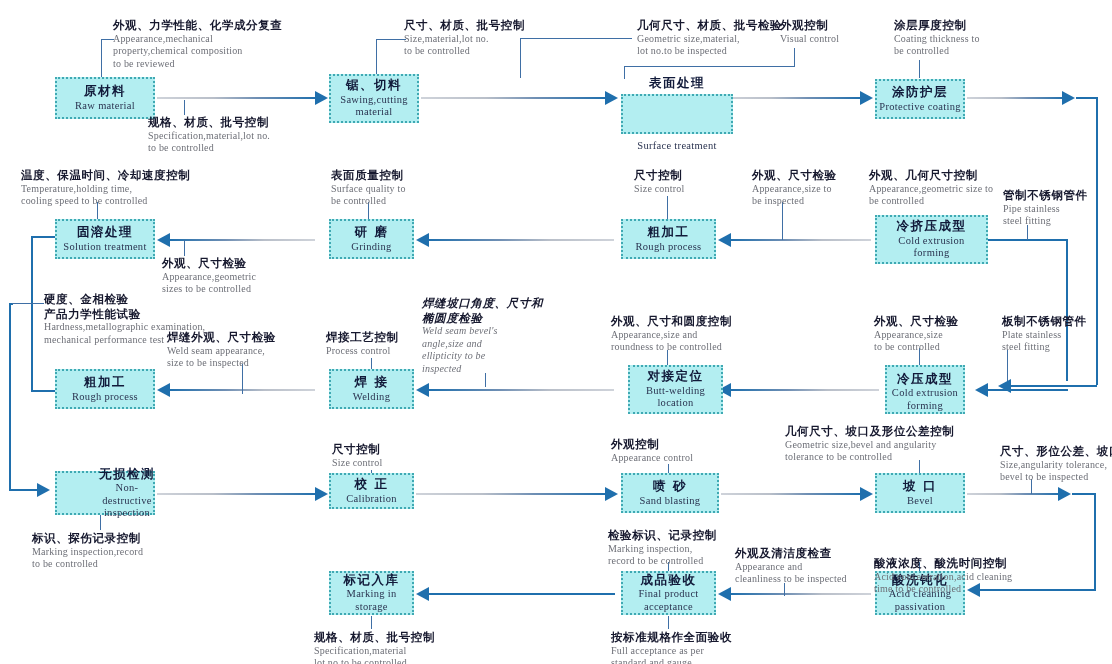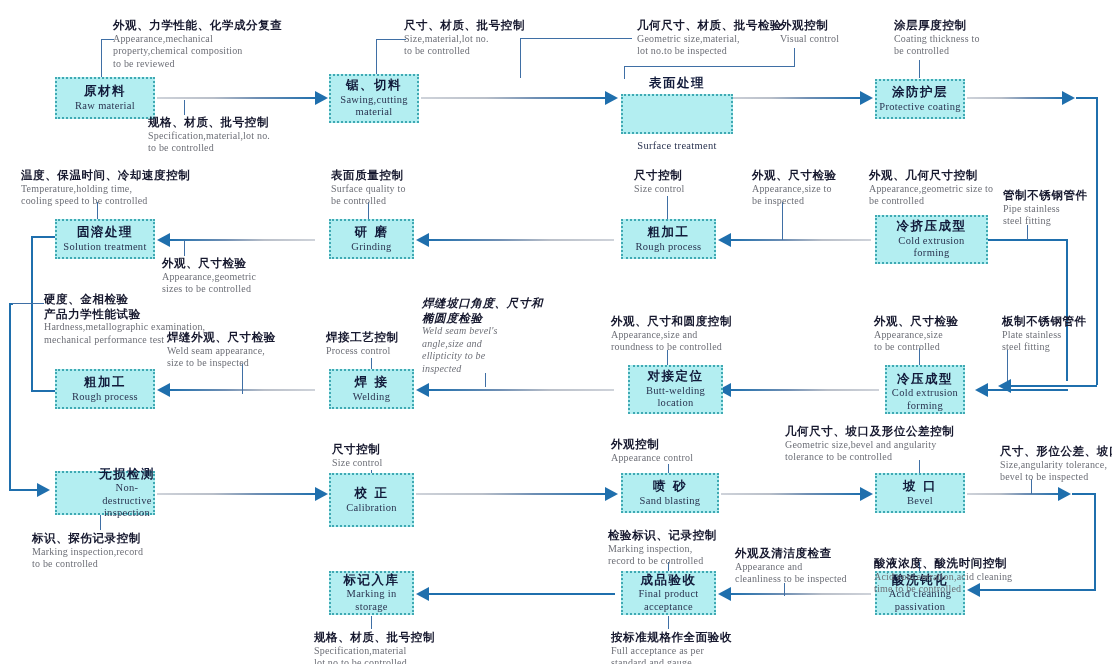--- a/index.html
+++ b/index.html
@@ -344,21 +344,21 @@
   <div class="note" style="left:32px;top:531px;">
     <div class="cn">标识、探伤记录控制</div>
     <div class="en nl">Marking inspection,record<br>to be controlled</div>
   </div>
   <div class="lead-v" style="left:100px;top:512px;height:18px;"></div>
 
   <div class="box" style="left:55px;top:471px;width:100px;height:44px;padding-left:44px;">
     <div class="cn">无损检测</div>
     <div class="en nl">Non-destructive<br>inspection</div>
   </div>
-  <div class="box" style="left:329px;top:473px;width:85px;height:54px;">
+  <div class="box" style="left:329px;top:473px;width:85px;height:36px;">
     <div class="cn">校 正</div>
     <div class="en nl">Calibration</div>
   </div>
   <div class="box" style="left:621px;top:473px;width:98px;height:40px;">
     <div class="cn">喷 砂</div>
     <div class="en nl">Sand blasting</div>
   </div>
   <div class="box" style="left:875px;top:473px;width:90px;height:40px;">
     <div class="cn">坡 口</div>
     <div class="en nl">Bevel</div>

